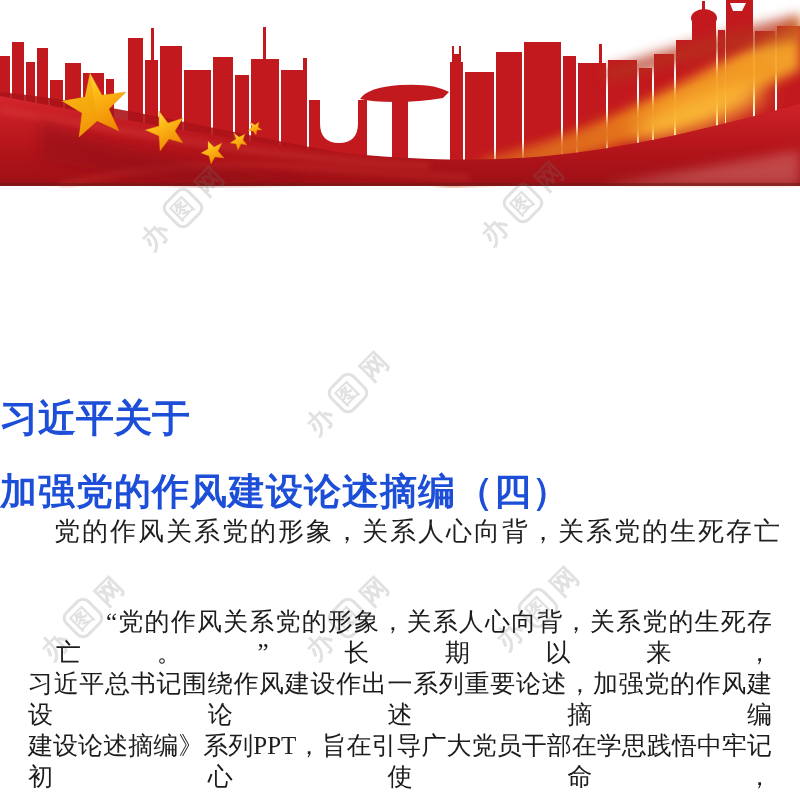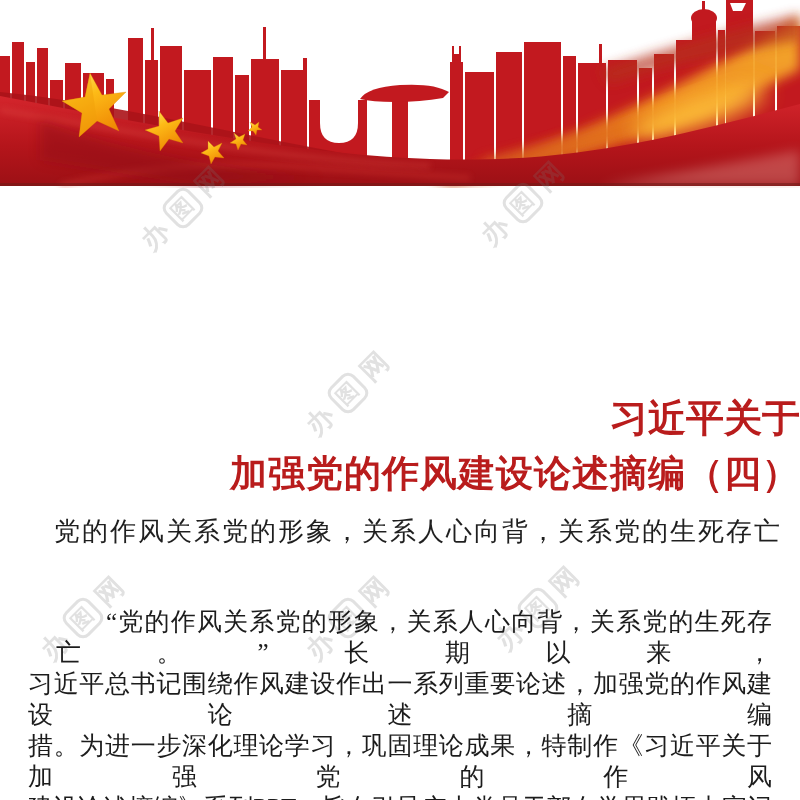--- a/index.html
+++ b/index.html
@@ -19,25 +19,25 @@
     font-family:"Liberation Sans", sans-serif; pointer-events:none;
     white-space:nowrap;
   }
   .wm-logo {
     display:inline-flex; width:34px; height:34px; box-sizing:border-box;
     border:3px solid rgba(120,120,120,0.22); border-radius:9px;
     align-items:center; justify-content:center; font-size:21px;
   }
 
   .title {
-    position:absolute; top:396px; left:0; right:0; text-align:right;
-    color:#b91c1c; font-weight:bold; font-family:"Liberation Sans", sans-serif;
+    position:absolute; top:396px; left:0; right:0; text-align:left;
+    color:#1d4ed8; font-weight:bold; font-family:"Liberation Sans", sans-serif;
   }
   .title-line1 { font-size:38px; line-height:44px; }
-  .title-line2 { font-size:37px; line-height:44px; margin-top:12px; letter-spacing:1px; }
+  .title-line2 { font-size:37px; line-height:44px; margin-top:30px; letter-spacing:1px; }
 
   .subtitle {
     position:absolute; top:514px; left:0; right:0; text-align:center;
     font-family:"Liberation Serif", serif; font-size:26px; letter-spacing:2px;
     color:#1f1f1f;
     padding-left:36px;
   }
 
   .body-text {
     position:absolute; top:606px; left:28px; right:28px;
@@ -198,18 +198,17 @@
   <div class="title">
     <div class="title-line1">习近平关于</div>
     <div class="title-line2">加强党的作风建设论述摘编（四）</div>
   </div>
 
   <div class="subtitle">党的作风关系党的形象，关系人心向背，关系党的生死存亡</div>
 
   <div class="body-text">
     <div class="body-line fill indent">“党的作风关系党的形象，关系人心向背，关系党的生死存亡。”长期以来，</div>
     <div class="body-line fill">习近平总书记围绕作风建设作出一系列重要论述，加强党的作风建设论述摘编</div>
-    <div class="body-line fill">措。为进一步深化理论学习，巩固理论成果，特制作《习近平关于加强党的作风</div>
     <div class="body-line fill">建设论述摘编》系列PPT，旨在引导广大党员干部在学思践悟中牢记初心使命，</div>
 
   </div>
 
 </div>
 
 </body></html>

